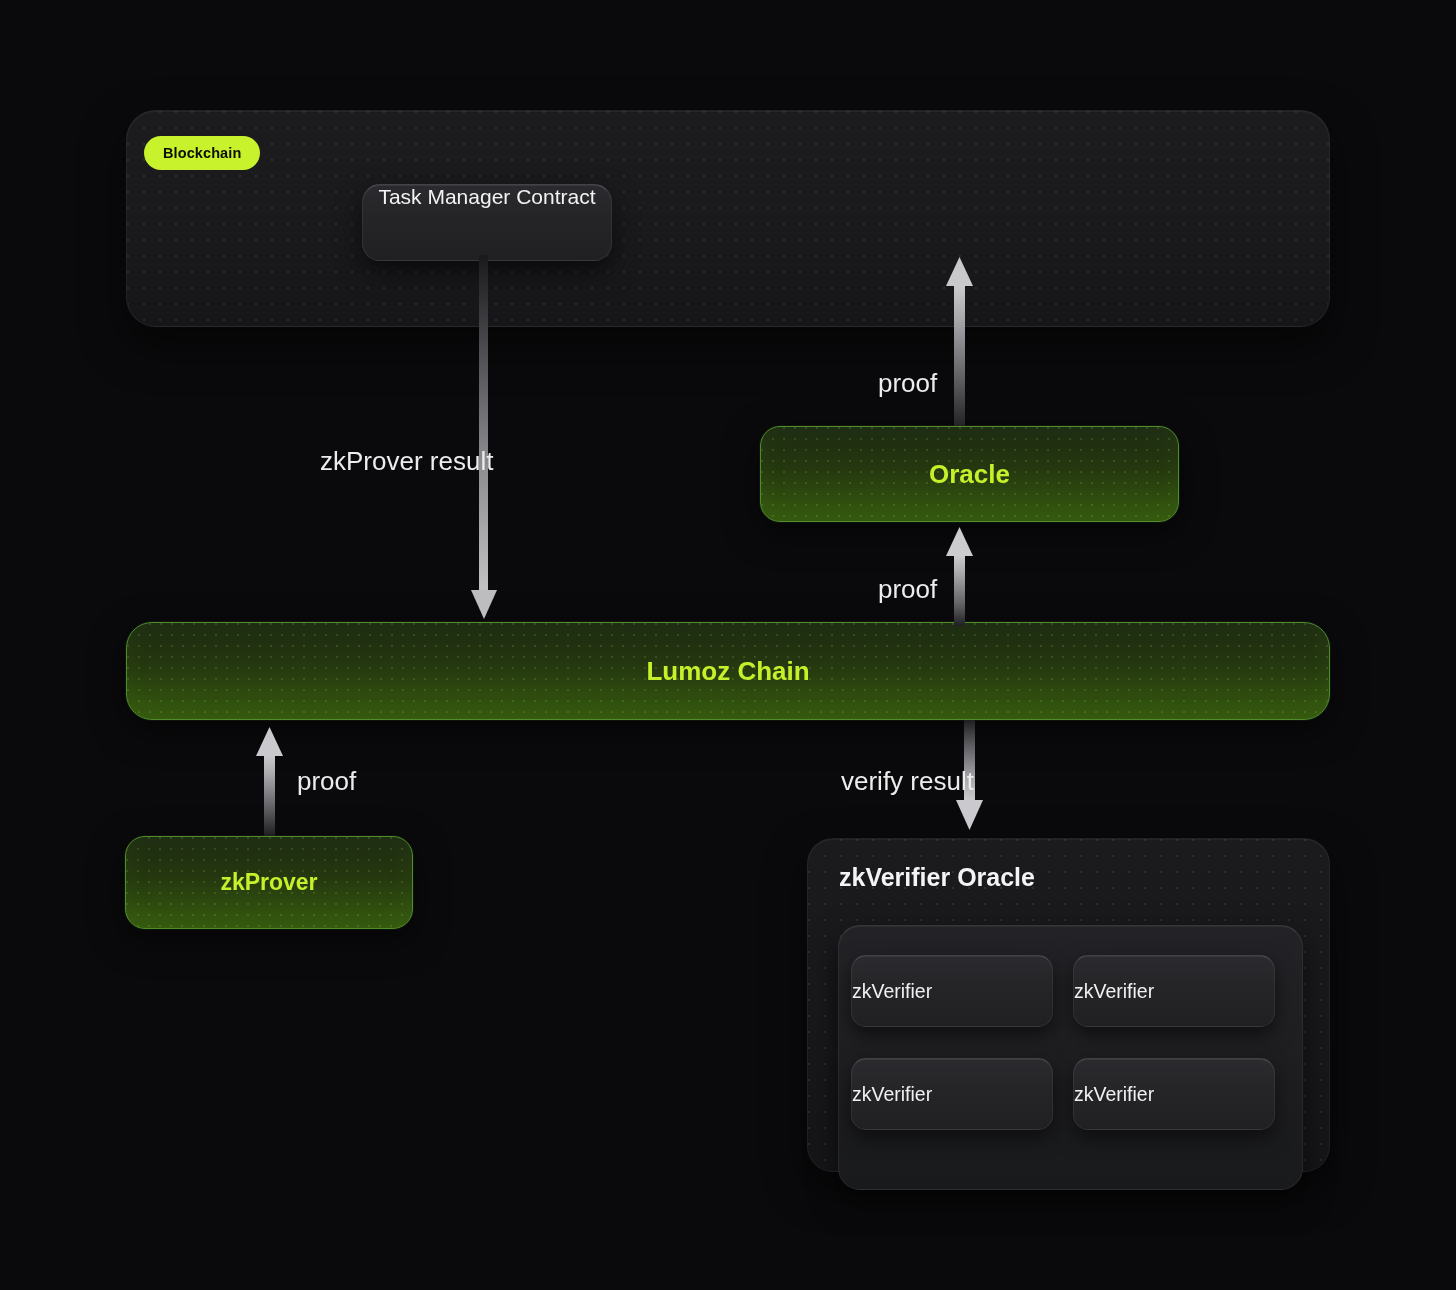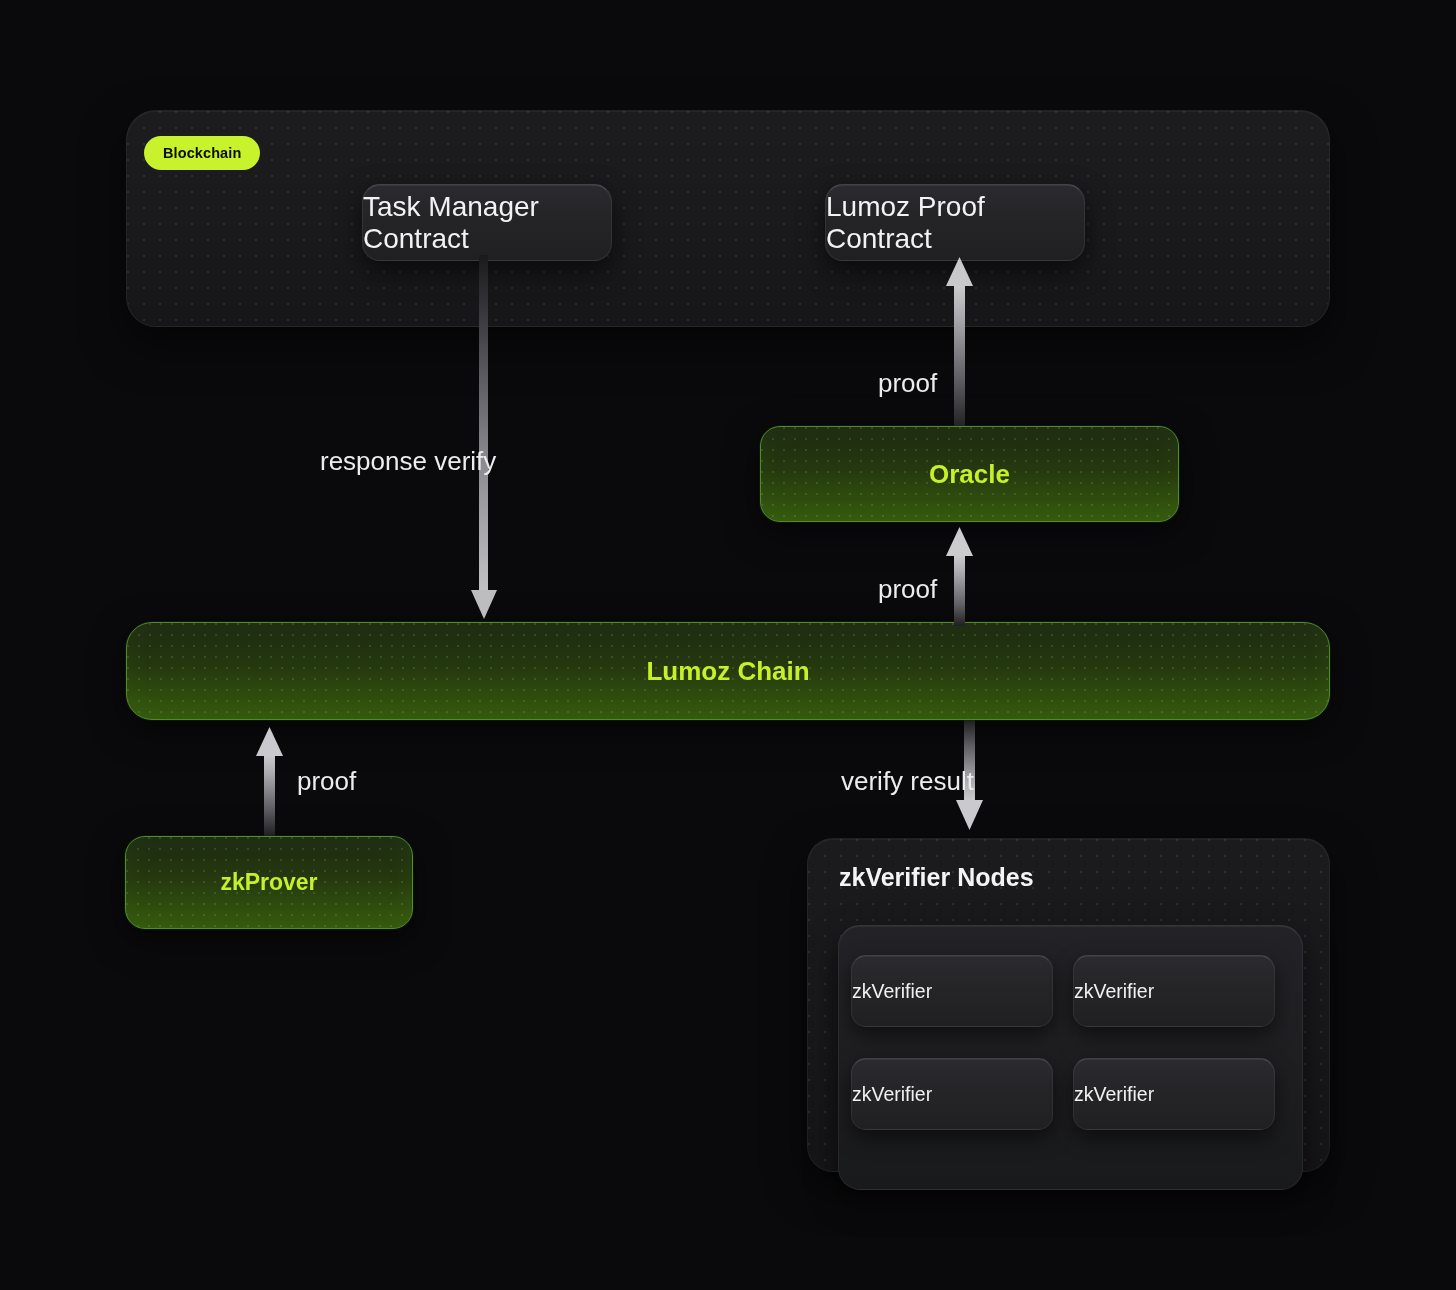--- a/index.html
+++ b/index.html
@@ -67,30 +67,30 @@
     font-size: 14.5px;
     font-weight: bold;
     letter-spacing: 0.1px;
     z-index: 4;
   }
 
   
   .contract-card {
     position: absolute;
     display: flex;
-    align-items: center;
+    align-items: flex-start;
     justify-content: center;
     border-radius: 18px;
     background: linear-gradient(180deg, #2b2b2f 0%, #252528 40%, #202023 100%);
     border: 1px solid rgba(255,255,255,0.07);
     border-top-color: rgba(255,255,255,0.16);
     box-shadow: 0 1px 0 rgba(255,255,255,0.07) inset,
                 0 10px 26px rgba(0,0,0,0.6);
     color: #f2f2f4;
-    font-size: 28px;
+    font-size: 21px;
     z-index: 3;
   }
 
   #task-manager-contract { left: 235px; top: 73px; width: 250px; height: 77px; }
   #lumoz-proof-contract  { left: 698px; top: 73px; width: 260px; height: 77px; }
 
   
   .green-node {
     position: absolute;
     display: flex;
@@ -217,39 +217,36 @@
 
 <div id="stage">
 
   <div id="blockchain-container" class="dots">
     <div id="blockchain-badge">Blockchain</div>
 
     <div id="task-manager-contract" class="contract-card">
       <span>Task Manager Contract</span>
     </div>
 
-    <div id="lumoz-proof-contract" class="contract-card">
-      <span>Lumoz Proof Contract</span>
-    </div>
   </div>
 
   <div id="oracle-node" class="green-node dots-green">
     <span>Oracle</span>
   </div>
 
   <div id="lumoz-chain-node" class="green-node dots-green">
     <span>Lumoz Chain</span>
   </div>
 
   <div id="zkprover-node" class="green-node dots-green">
     <span>zkProver</span>
   </div>
 
   <div id="zkverifier-nodes-container" class="dots">
-    <div id="zkverifier-nodes-title">zkVerifier Nodes</div>
+    <div id="zkverifier-nodes-title">zkVerifier Oracle</div>
   </div>
 
   <div id="zkverifier-inner-panel"></div>
 
   <div id="zkverifier-grid">
     <div class="zkverifier-card">
       <span>zkVerifier</span>
     </div>
     <div class="zkverifier-card">
       <span>zkVerifier</span>
@@ -320,21 +317,21 @@
         <stop offset="0%" stop-color="#1e1e21"></stop>
         <stop offset="30%" stop-color="#5d5d61"></stop>
         <stop offset="74%" stop-color="#aeaeb2"></stop>
         <stop offset="100%" stop-color="#d0d0d3"></stop>
       </linearGradient>
     </defs>
     <rect x="12" y="0" width="11" height="84" fill="url(#gradDown2)"></rect>
     <polygon points="4,80 31,80 17.5,110" fill="#cacace"></polygon>
   </svg>
 
-  <div id="label-response-result" class="edge-label">response verify</div>
+  <div id="label-response-result" class="edge-label">zkProver result</div>
 
   <div id="label-proof-oracle-to-contract" class="edge-label">proof</div>
 
   <div id="label-proof-chain-to-oracle" class="edge-label">proof</div>
 
   <div id="label-proof-prover-to-chain" class="edge-label">proof</div>
 
   <div id="label-verify-proof" class="edge-label">verify result</div>
 
 </div>

